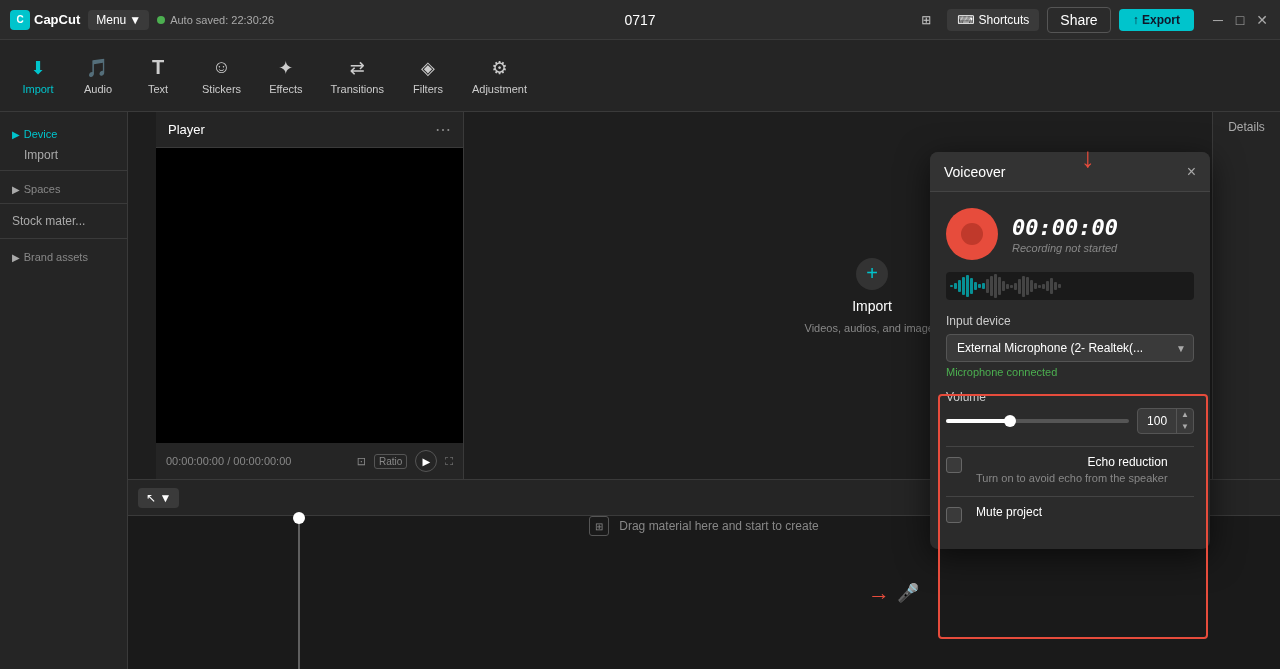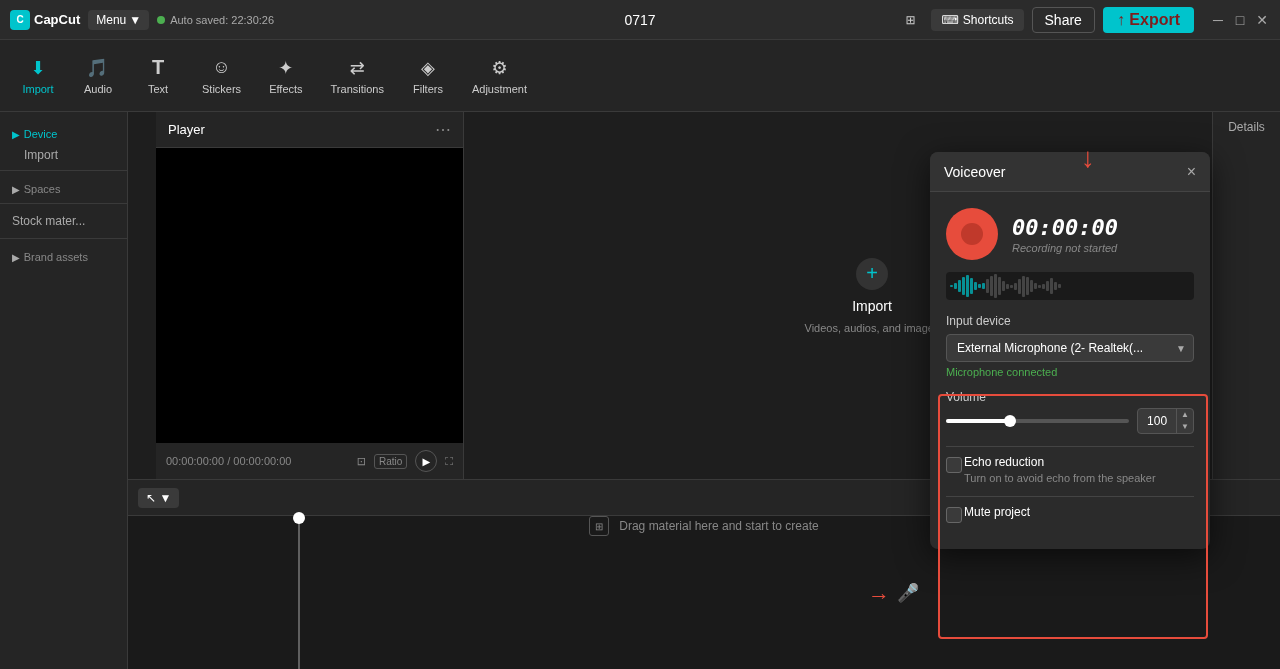--- a/index.html
+++ b/index.html
@@ -116,24 +116,24 @@
       border: 1px solid #555;
       color: #fff;
       padding: 4px 12px;
       border-radius: 4px;
       font-size: 14px;
       cursor: pointer;
     }
     .export-btn {
       background: #00c4cc;
       border: none;
-      color: #7f1d1d;
+      color: #0f172a;
       padding: 4px 14px;
       border-radius: 4px;
-      font-size: 16px;
+      font-size: 12px;
       font-weight: 600;
       cursor: pointer;
     }
     .win-controls {
       display: flex;
       gap: 6px;
       margin-left: 8px;
     }
     .win-btn {
       width: 16px;
@@ -573,22 +573,23 @@
 
     .vo-divider {
       height: 1px;
       background: #444;
       margin: 8px 0;
     }
 
     
     .toggle-row {
       display: flex;
-      gap: 2px;
+      gap: 14px;
       margin-bottom: 10px;
+      text-align: right;
     }
     .toggle-checkbox {
       width: 16px;
       height: 16px;
       background: #3a3a3a;
       border: 1px solid #666;
       border-radius: 3px;
       flex-shrink: 0;
       margin-top: 2px;
       cursor: pointer;

